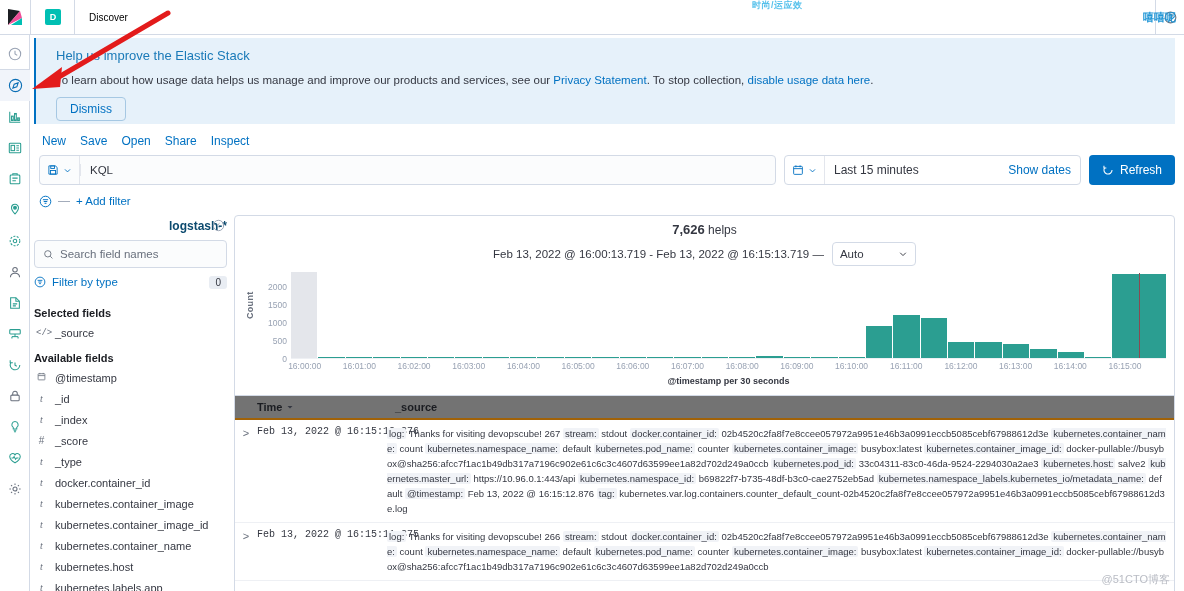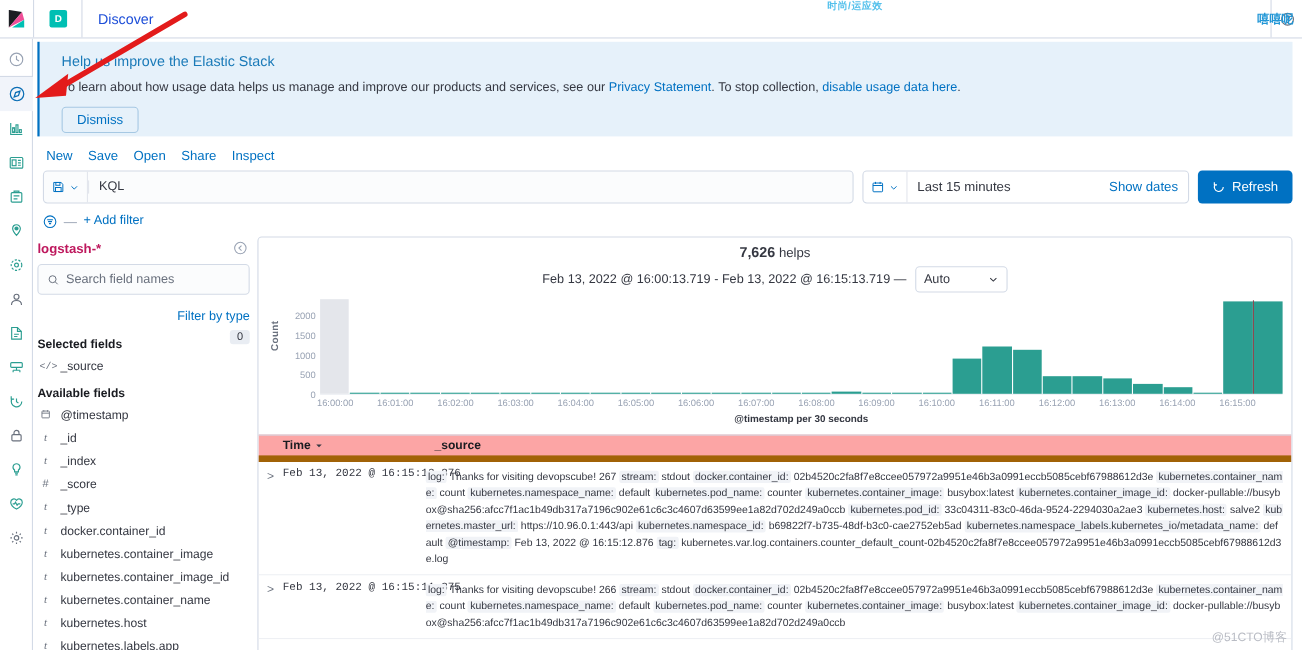--- a/index.html
+++ b/index.html
@@ -21,21 +21,21 @@
     width: 31px; height: 34px; display: flex; align-items: center;
     justify-content: center; border-right: 1px solid #d3dae6;
   }
   .app-badge {
     width: 16px; height: 16px; background: #00bfb3; color: #fff;
     border-radius: 2px; font-size: 9px; font-weight: bold;
     display: flex; align-items: center; justify-content: center;
     margin-left: 14px;
   }
   .header-divider { width: 1px; height: 34px; background: #d3dae6; margin-left: 13px; }
-  .header-title { margin-left: 14px; font-size: 13px; color: #1d4ed8; }
+  .header-title { margin-left: 14px; font-size: 10px; color: #000000; }
   .header-right {
     margin-left: auto; display: flex; align-items: center; height: 34px;
   }
   .hr-divider { width: 1px; height: 34px; background: #d3dae6; }
   .help-icon { width: 28px; display:flex; align-items:center; justify-content:center; color:#69707d; }
   .wm-top {
     position: absolute; left: 752px; top: -1px; font-size: 9px;
     color: #37b6e8; font-weight: bold; letter-spacing: .5px; opacity: .85;
     z-index: 40; pointer-events: none;
   }
@@ -124,36 +124,36 @@
   .filterbar { display:flex; align-items:center; gap:6px; padding: 9px 0 7px 9px; }
   .filter-toggle { color: #0071c2; display:flex; align-items:center; }
   .filter-dash { color: #98a2b3; font-size: 12px; }
   .add-filter { color: #0071c2; font-size: 11.5px; cursor: pointer; }
 
   
   .body-split { display: flex; padding: 0 9px 0 0; height: 386px; }
 
   
   .sidebar { width: 197px; padding-left: 4px; position: relative; }
-  .index-name { font-size: 12px; font-weight: bold; color: #be185d; padding: 4px 0 7px 0; }
+  .index-name { font-size: 12px; font-weight: bold; color: #0c4a6e; padding: 4px 0 7px 0; text-align: right; }
   .collapse-btn {
     position: absolute; right: 2px; top: 4px; width: 13px; height: 13px;
     color: #98a2b3;
   }
   .field-search {
     display:flex; align-items:center; height: 28px; border: 1px solid #d3dae6;
     border-radius: 4px; background: #fbfcfd; padding: 0 8px; gap: 6px;
   }
   .field-search input {
     flex:1; border:0; background: transparent; outline: none; font-size: 11.5px;
     color: #343741; font-family: "Liberation Sans", sans-serif;
   }
   .field-search input::placeholder { color: #69707d; }
   .filter-by-type {
-    display:flex; align-items:flex-end; gap:6px; margin-top: 8px; height: 22px; flex-direction: column;
+    display:flex; align-items:flex-start; gap:6px; margin-top: 8px; height: 22px;
   }
   .fbt-label { color: #0071c2; font-size: 11.5px; cursor:pointer; }
   .fbt-count {
     margin-left:auto; background: #e9edf3; color: #343741; font-size: 10px;
     border-radius: 3px; padding: 1px 6px;
   }
   .fields-section-title {
     font-size: 11px; font-weight: bold; color: #1a1c21; margin: 9px 0 3px 0;
   }
   .field-row {
@@ -212,22 +212,22 @@
     white-space: nowrap;
   }
   .x-axis-label {
     position: absolute; left: 48px; right: 0; top: 103px; text-align: center;
     font-size: 9px; color: #343741; font-weight: bold;
   }
 
   
   .doc-table { margin-top: 4px; }
   .doc-head {
-    display: flex; border-top: 1px solid #d3dae6; border-bottom: 6px solid #a16207;
-    background: #fca5a5; height: 25px; align-items: center;
+    display: flex; border-top: 1px solid #d3dae6; border-bottom: 2px solid #a16207;
+    background: #737373; height: 25px; align-items: center;
   }
   .th-expand { width: 22px; }
   .th-time { width: 130px; font-size: 11px; font-weight: bold; color:#1a1c21; display:flex; align-items:center; gap:4px; }
   .th-source { font-size: 11px; font-weight: bold; color:#1a1c21; padding-left: 8px; }
   .doc-row { display: flex; border-bottom: 1px solid #eef0f4; padding: 6px 0 6px 0; }
   .td-expand { width: 22px; color: #69707d; font-size: 11px; text-align:center; padding-top:1px; }
   .td-time {
     width: 130px; font-family: "Liberation Mono", monospace; font-size: 10px;
     color: #343741; white-space: nowrap;
   }

